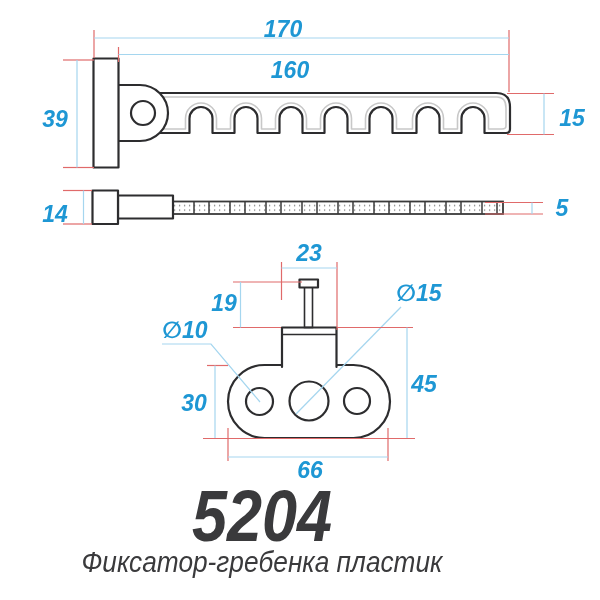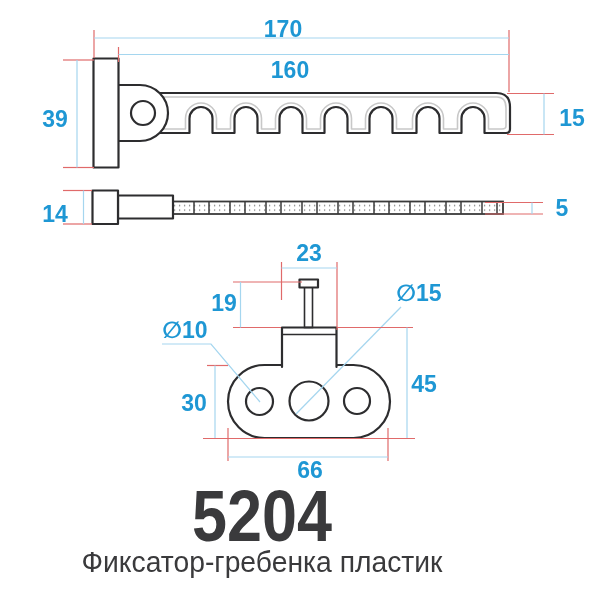--- a/index.html
+++ b/index.html
@@ -1,16 +1,16 @@
 <!DOCTYPE html>
 <html style="--dim-text: #1e97d4; --dim-line: #a5d6ef; --ext-line: #e06a6a; --outline: #2d2d2f; --inner-line: #c8c8c8; --segment-line: #3a3a3a; --dot: #777777; --title-text: #3a3a3c;"><head>
 <meta charset="utf-8">
 <style>
   html,body{margin:0;padding:0;background:#fff;}
-  .page{position:relative;width:600px;height:600px;background:#fff;overflow:hidden;}
+  .page{position:relative;width:600px;height:600px;background:#fff;overflow:hidden;font-style:italic;}
   svg{display:block;}
   svg text{font-family:"Liberation Sans","DejaVu Sans",sans-serif;}
   .dimtxt{fill:var(--dim-text);font-size:23px;font-weight:bold;text-anchor:middle;}
   .ol{stroke:var(--outline);stroke-width:2.2;fill:#fff;stroke-linejoin:round;stroke-linecap:round;}
   .olthin{stroke:var(--outline);stroke-width:1.6;fill:none;}
   .inner{stroke:var(--inner-line);stroke-width:1.6;fill:none;stroke-linejoin:round;}
   .dim{stroke:var(--dim-line);stroke-width:1.2;fill:none;}
   .ext{stroke:var(--ext-line);stroke-width:1.2;fill:none;}
   .seg{stroke:var(--segment-line);stroke-width:1.5;fill:none;}
   .segfill{stroke:var(--segment-line);stroke-width:1.8;}

